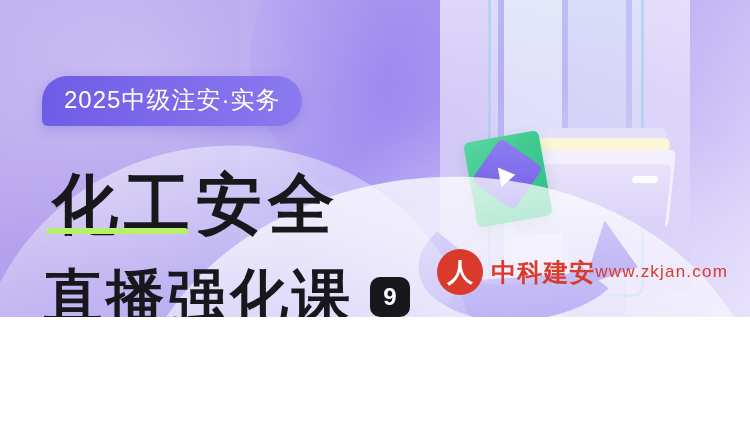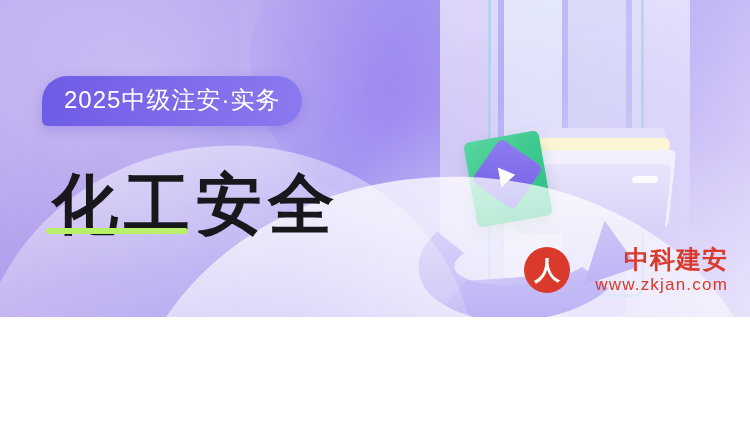--- a/index.html
+++ b/index.html
@@ -286,23 +286,23 @@
     background: #d93a2b;
     display: flex;
     align-items: center;
     justify-content: center;
     color: #ffffff;
     font-size: 26px;
     font-weight: bold;
     font-family: "Liberation Serif", serif;
   }
   .logo-text {
-    margin-left: 25px;
-    display: flex;
-    flex-direction: column;
+    margin-left: 8px;
+    display: flex;
+    flex-direction: row;
     justify-content: center;
   }
   .logo-name {
     color: #d93a2b;
     font-size: 25px;
     font-weight: bold;
     letter-spacing: 1px;
     line-height: 1.05;
   }
   .logo-url {
@@ -349,20 +349,24 @@
     <div class="folder-diamond"></div>
     <div class="folder-play"></div>
   </div>
 
   <div class="bg-wave"></div>
   <div class="bg-wave2"></div>
 
   <div class="badge">2025中级注安·实务</div>
   <div class="title-1">化工安全</div>
   <div class="title-underline"></div>
+  <div class="title-2-wrap">
+    <div class="title-2">直播强化课</div>
+    <div class="ep-badge">9</div>
+  </div>
 
   <div class="logo">
     <div class="logo-mark">人</div>
     <div class="logo-text">
       <div class="logo-name">中科建安</div>
       <div class="logo-url">www.zkjan.com</div>
     </div>
   </div>
 
 </div>

